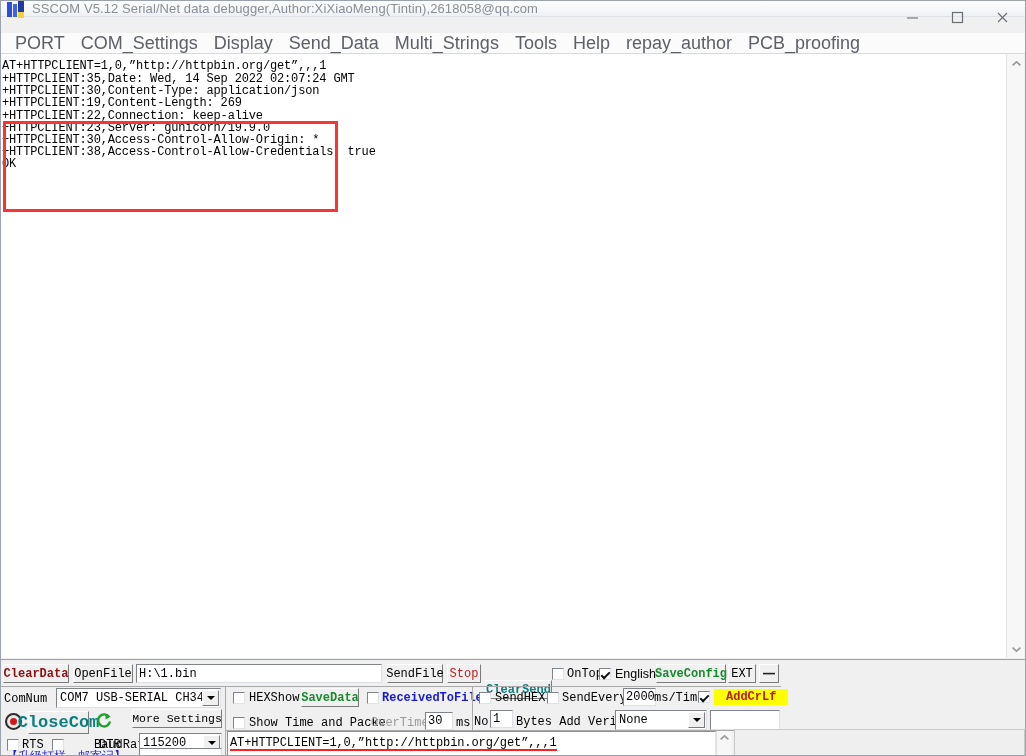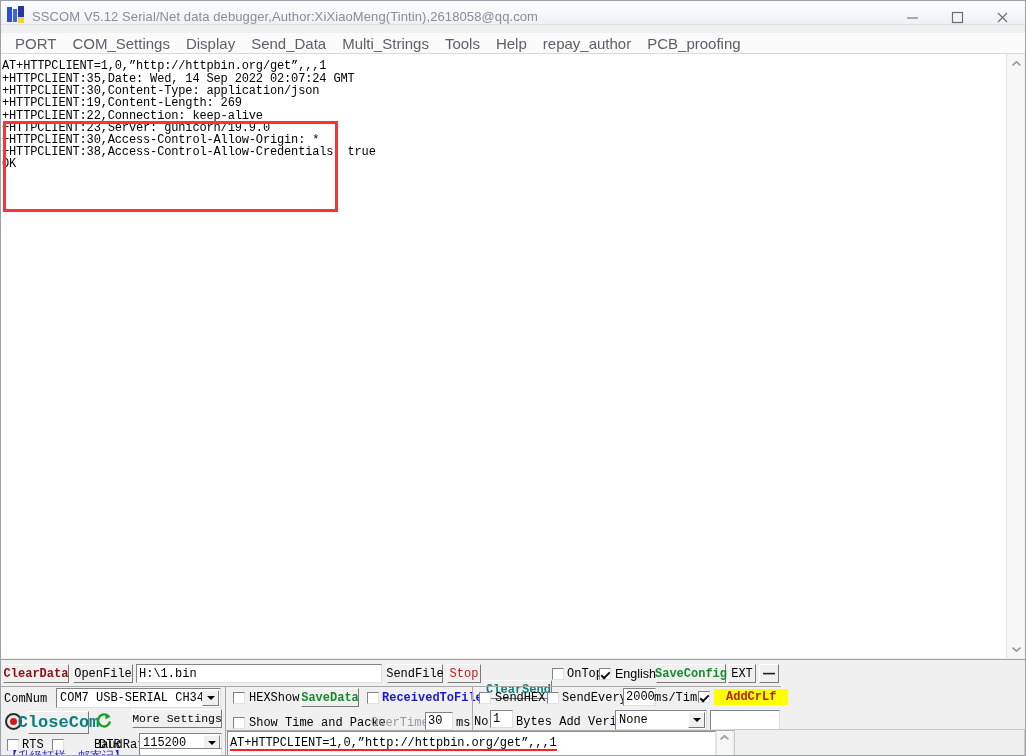--- a/index.html
+++ b/index.html
@@ -15,24 +15,24 @@
     position: relative;
     width: 1026px; height: 756px;
     background: #f0f0f0;
     border: 1px solid #9aa3ad;
     overflow: hidden;
   }
 
   
   .titlebar {
     position: absolute; left: 0; top: 0;
-    width: 1024px; height: 24px;
+    width: 1024px; height: 16px;
     background: linear-gradient(180deg,#fdfdfe 0%,#f6f7f9 55%,#eef0f3 100%);
     border-bottom: 1px solid #dfe3e8;
-    display: flex; align-items: flex-end;
+    display: flex; align-items: flex-start;
   }
   .tb-icon {
     width: 18px; height: 18px; margin-left: 6px; margin-right: 7px;
     position: relative; flex: none;
   }
   .tb-icon .b1 { position:absolute; left:0; top:1px; width:5px; height:15px; background:#2b4fd8; }
   .tb-icon .b2 { position:absolute; left:6px; top:3px; width:4px; height:13px; background:#3f63e8; }
   .tb-icon .b3 { position:absolute; left:11px; top:0px; width:6px; height:12px; background:#26379e; }
   .tb-icon .b4 { position:absolute; left:11px; top:11px; width:6px; height:6px; background:#f0d23a; }
   .tb-title {
@@ -48,21 +48,21 @@
   
   .menubar {
     position: absolute; left: 0; top: 32px;
     width: 1024px; height: 21px;
     background: #fbfbfc;
     border-bottom: 1px solid #d7dbe0;
     display: flex; align-items: center;
     padding-left: 6px;
   }
   .menu-item {
-    font-size: 15px; color: #5d6167;
+    font-size: 18px; color: #5d6167;
     padding: 0 8px; height: 21px; line-height: 21px;
     white-space: nowrap;
     font-family: "Liberation Sans", sans-serif;
   }
 
   
   .terminal {
     position: absolute; left: 0; top: 53px;
     width: 1007px; height: 604px;
     background: #ffffff;

